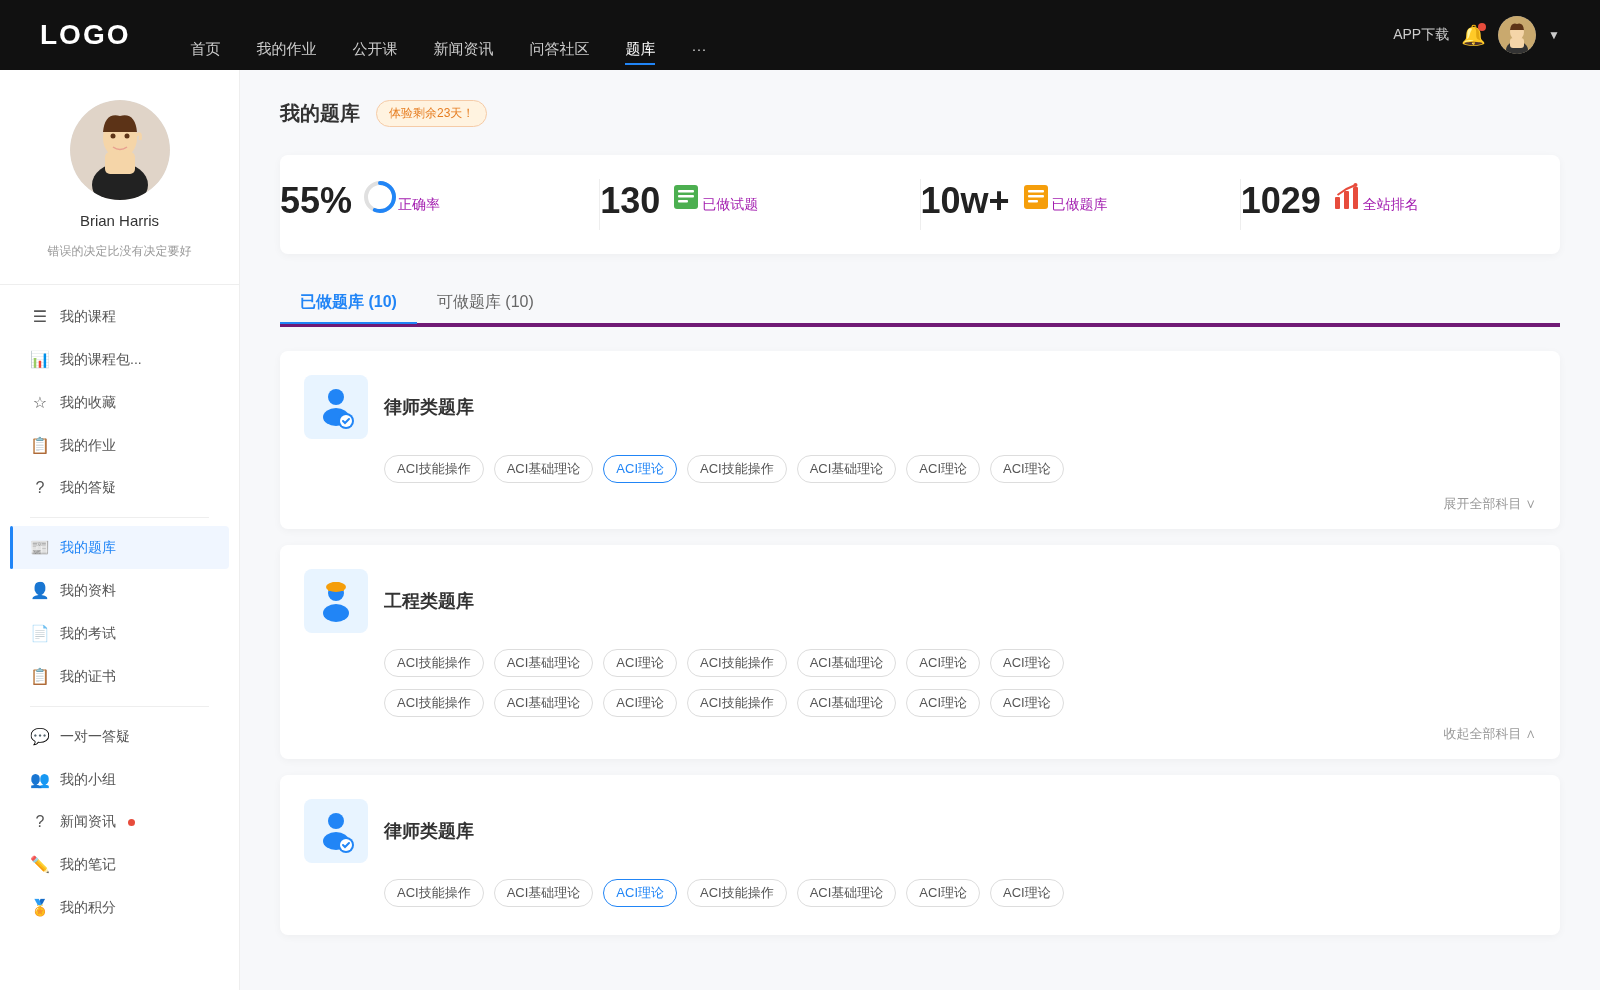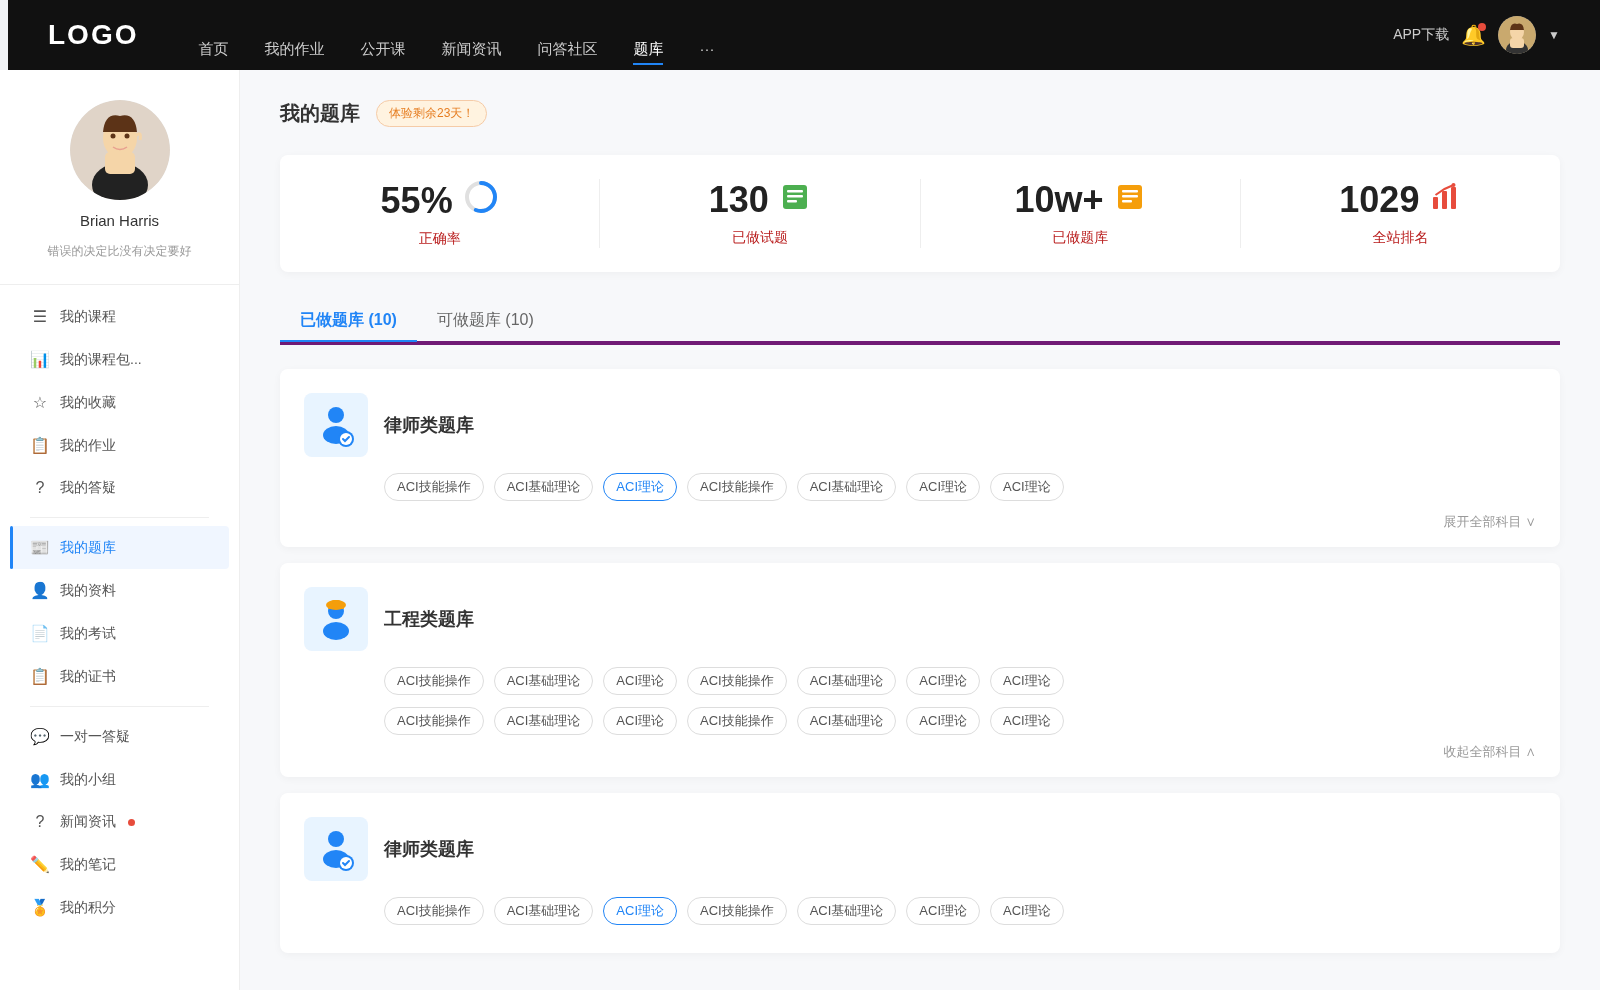--- a/index.html
+++ b/index.html
@@ -1,19 +1,19 @@
 <!DOCTYPE html>
 <html><head>
   <meta charset="utf-8">
   <style>
     * { box-sizing: border-box; margin: 0; padding: 0; }
     body { font-family: 'PingFang SC', 'Microsoft YaHei', sans-serif; background: #f0f2f5; min-height: 990px; }
 
     
-    .nav { background: #111; height: 70px; display: flex; align-items: center; padding: 0 40px; position: fixed; top: 0; left: 8px; right: 0; z-index: 100; }
+    .nav { background: #111; height: 70px; display: flex; align-items: center; padding: 0 40px; position: fixed; top: 0; left: 0; right: 0; z-index: 100; }
     .nav-logo { color: #fff; font-size: 28px; font-weight: bold; letter-spacing: 2px; margin-right: 60px; }
     .nav-links { display: flex; gap: 36px; flex: 1; margin-top: 34px; }
     .nav-link { color: #ccc; font-size: 15px; cursor: pointer; text-decoration: none; }
     .nav-link.active { color: #fff; border-bottom: 2px solid #2185f6; padding-bottom: 4px; }
     .nav-right { display: flex; align-items: center; gap: 12px; }
     .nav-appdown { color: #ccc; font-size: 14px; cursor: pointer; }
     .nav-bell { color: #ccc; font-size: 20px; cursor: pointer; position: relative; }
     .nav-bell-dot { width: 8px; height: 8px; background: #e74c3c; border-radius: 50%; position: absolute; top: 0; right: 0; }
     .nav-avatar { width: 38px; height: 38px; border-radius: 50%; background: #888; overflow: hidden; cursor: pointer; }
     .nav-dropdown { color: #ccc; font-size: 12px; cursor: pointer; }
@@ -36,26 +36,26 @@
     .dot-red { width: 7px; height: 7px; background: #e74c3c; border-radius: 50%; margin-left: 2px; }
 
     
     .main { flex: 1; padding: 30px 40px; background: #f7f8fa; }
     .main-header { display: flex; align-items: center; gap: 16px; margin-bottom: 28px; }
     .main-title { font-size: 20px; font-weight: 600; color: #333; }
     .trial-badge { background: #fff3e0; color: #e67e22; font-size: 12px; padding: 4px 12px; border-radius: 20px; border: 1px solid #f5cba7; }
 
     
     .stats-row { display: flex; background: #fff; border-radius: 8px; padding: 24px 0; margin-bottom: 28px; box-shadow: 0 2px 8px rgba(0,0,0,0.04); }
-    .stat-item { flex: 1; display: flex; flex-direction: column; align-items: center; border-right: 1px solid #eee; }
+    .stat-item { flex: 1; display: flex; flex-direction: row; align-items: center; border-right: 1px solid #eee; }
     .stat-item:last-child { border-right: none; }
     .stat-top { display: flex; align-items: center; gap: 10px; margin-bottom: 8px; }
     .stat-number { font-size: 36px; font-weight: 700; color: #222; }
     .stat-icon { font-size: 28px; }
-    .stat-label { font-size: 14px; color: #b91c1c; }
+    .stat-label { font-size: 14px; color: #a21caf; }
 
     
     .tabs { display: flex; gap: 0; margin-bottom: 24px; border-bottom: 4px solid #701a75; }
     .tab { padding: 10px 20px; font-size: 16px; cursor: pointer; color: #666; position: relative; }
     .tab.active { color: #2185f6; font-weight: 600; }
     .tab.active::after { content: ''; position: absolute; bottom: -1px; left: 0; right: 0; height: 2px; background: #2185f6; }
 
     
     .qbank-card { background: #fff; border-radius: 8px; padding: 24px 24px 16px; margin-bottom: 16px; box-shadow: 0 2px 8px rgba(0,0,0,0.04); }
     .qbank-card-header { display: flex; align-items: center; gap: 16px; margin-bottom: 16px; }

